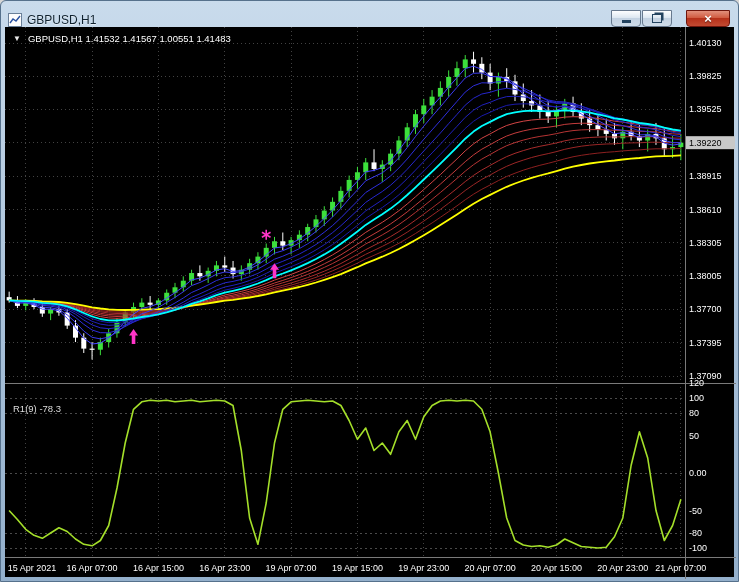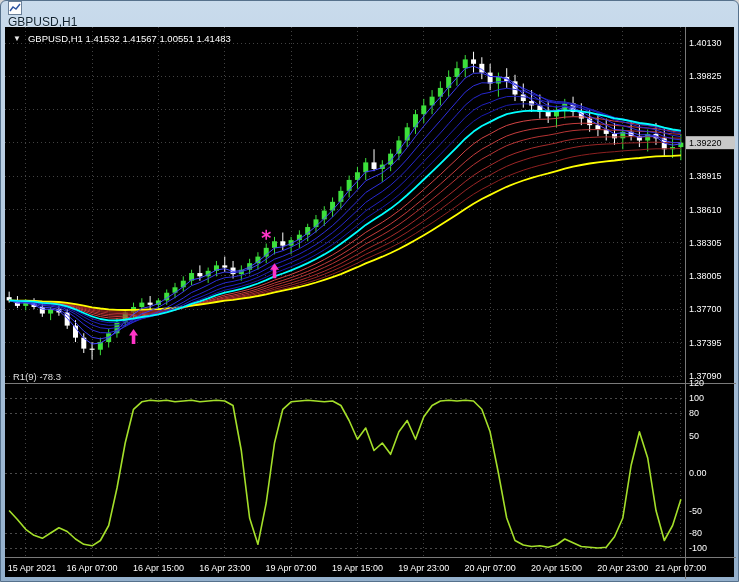--- a/index.html
+++ b/index.html
@@ -1,37 +1,37 @@
 <!DOCTYPE html>
 <html><head>
 <meta charset="utf-8">
 <style>
   html,body{margin:0;padding:0;background:#d6d6d6;}
   body{width:739px;height:582px;font-family:"Liberation Sans",sans-serif;}
   .window{position:relative;width:739px;height:582px;box-sizing:border-box;
     background:linear-gradient(#c9dbec,#a6bfd8 60%,#93afcb);
     border:1px solid #56718c;border-radius:6px 6px 0 0;overflow:hidden;}
-  .titlebar{height:26px;display:flex;align-items:flex-start;padding:0 8px 0 7px;flex-direction:column;}
+  .titlebar{height:26px;display:flex;align-items:flex-end;padding:0 8px 0 7px;}
   .app-icon{width:14px;height:14px;margin-right:5px;display:inline-block;}
   .title{font-size:12px;color:#10222f;text-shadow:0 1px 0 rgba(255,255,255,.55);}
   .win-buttons{margin-left:auto;display:flex;align-items:flex-start;}
   .wbtn{width:28px;height:15px;border:1px solid #67798e;border-radius:0 0 4px 4px;
     background:linear-gradient(#fdfeff,#dde7f1 45%,#c3d2e2 46%,#cfdce9);
     display:flex;align-items:center;justify-content:center;margin-left:1px;cursor:pointer;}
   .wbtn.close{width:42px;margin-left:14px;border-color:#6e150c;
     background:linear-gradient(#e2907c,#d05b41 45%,#b52f18 46%,#c24a32);}
   .glyph-min{width:9px;height:3px;background:#23435f;margin-top:6px;}
   .glyph-restore{width:8px;height:7px;border:1px solid #23435f;box-shadow:2px -2px 0 -0.5px #23435f;background:transparent;}
   .glyph-close{color:#fff;font-size:13px;font-weight:bold;line-height:13px;text-shadow:0 1px 1px rgba(0,0,0,.5);}
   .client{position:absolute;left:4px;right:4px;top:26px;bottom:4px;background:#000;}
   #chart-svg{position:absolute;left:0;top:0;width:731px;height:552px;display:block;}
   #chart-svg text{font-family:"Liberation Sans",sans-serif;}
   .ohlc{position:absolute;left:8px;top:6px;color:#ffffff;font-size:9.5px;display:flex;gap:7px;align-items:center;z-index:2;}
   .ohlc .dd{font-size:8px;color:#e8e8e8;cursor:pointer;}
-  .ind-label{position:absolute;left:8px;top:344px;color:#dcdcdc;font-size:9.5px;z-index:2;text-align:center;}
+  .ind-label{position:absolute;left:8px;top:376px;color:#dcdcdc;font-size:9.5px;z-index:2;text-align:center;}
   .price-axis-hit{position:absolute;right:0;top:0;width:51px;bottom:22px;z-index:3;}
   .time-axis-hit{position:absolute;left:0;right:0;bottom:0;height:22px;z-index:3;}
 </style>
 </head>
 <body>
 
 <div class="window">
   <div class="titlebar">
     <span class="app-icon">
       <svg width="14" height="14" viewBox="0 0 14 14">

